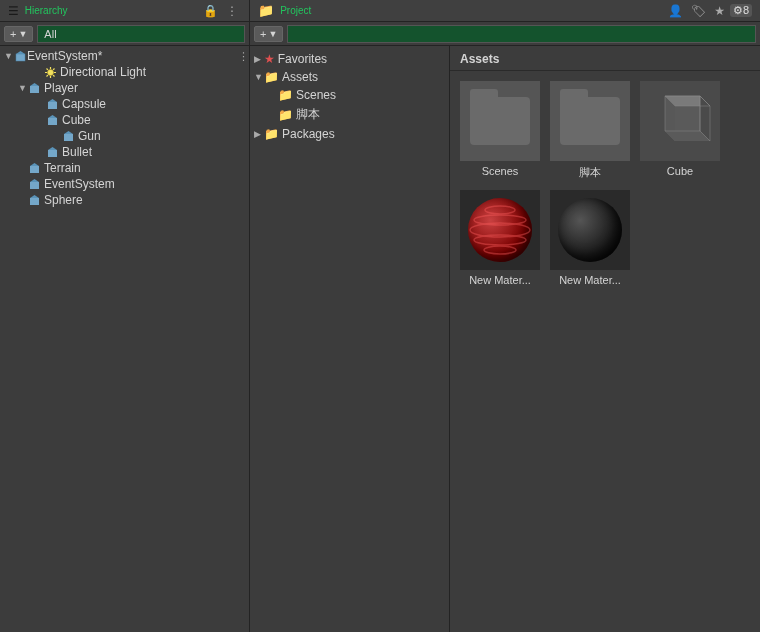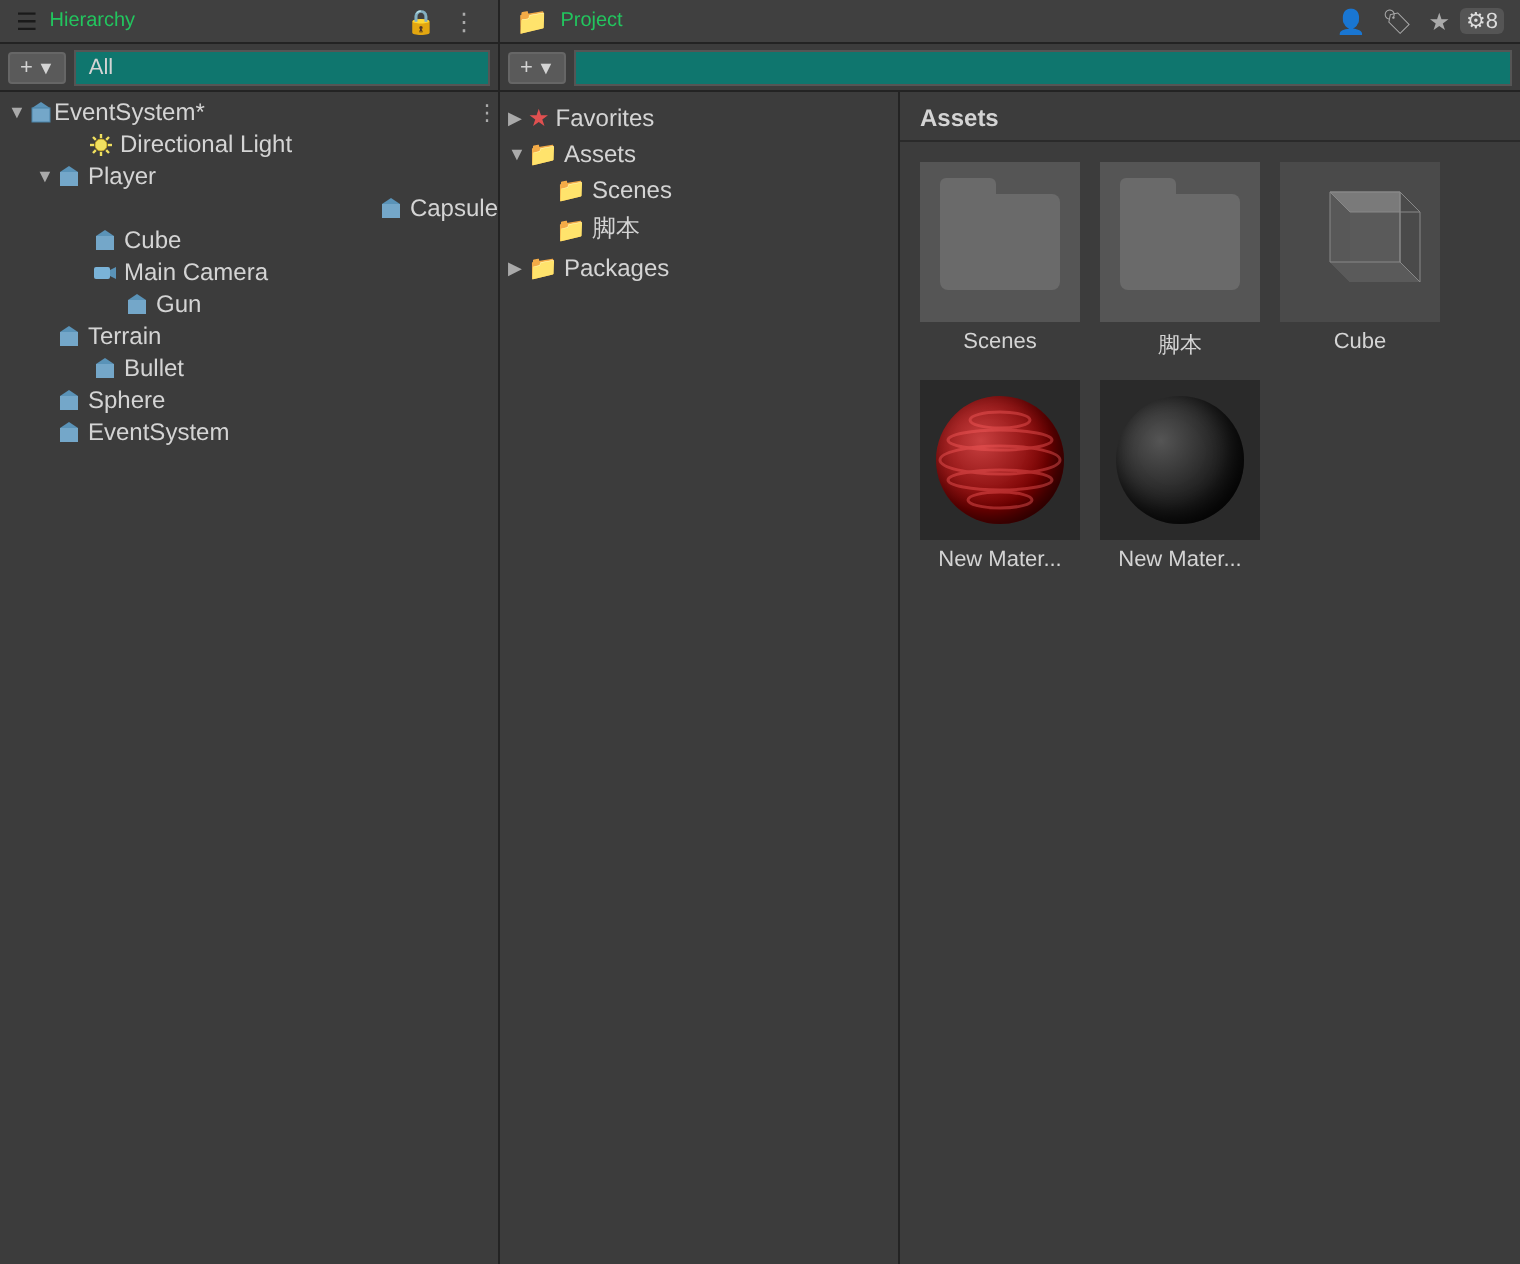--- a/index.html
+++ b/index.html
@@ -48,21 +48,21 @@
       cursor: pointer;
       font-size: 11px;
       display: flex;
       align-items: center;
       gap: 2px;
       border-radius: 2px;
     }
 
     .search-input {
       flex: 1;
-      background: #0f766e;
+      background: #14532d;
       border: 1px solid #555;
       color: #d4d4d4;
       padding: 2px 6px;
       font-size: 11px;
       height: 18px;
     }
 
     .hierarchy-content {
       flex: 1;
       overflow-y: auto;
@@ -294,90 +294,82 @@
 
       <div class="tree-item" style="padding-left:18px;">
         <span class="expand-arrow">▼</span>
         <svg class="go-cube-svg" style="margin-right:3px;" viewBox="0 0 13 13">
           <rect x="2" y="4" width="9" height="7" fill="#7ab3d8" opacity="0.9"></rect>
           <polygon points="2,4 6.5,1 11,4" fill="#5a93b8"></polygon>
         </svg>
         <span style="color:#d4d4d4; font-size:12px;">Player</span>
       </div>
 
-      <div class="tree-item" style="padding-left:24px;justify-content:flex-end;">
+      <div class="tree-item" style="padding-left:36px;">
         <span class="expand-arrow"> </span>
         <svg class="go-cube-svg" style="margin-right:3px;" viewBox="0 0 13 13">
           <rect x="2" y="4" width="9" height="7" fill="#7ab3d8" opacity="0.9"></rect>
           <polygon points="2,4 6.5,1 11,4" fill="#5a93b8"></polygon>
         </svg>
         <span style="color:#d4d4d4; font-size:12px;">Capsule</span>
       </div>
 
       <div class="tree-item" style="padding-left:36px;">
         <span class="expand-arrow"> </span>
         <svg class="go-cube-svg" style="margin-right:3px;" viewBox="0 0 13 13">
           <rect x="2" y="4" width="9" height="7" fill="#7ab3d8" opacity="0.9"></rect>
           <polygon points="2,4 6.5,1 11,4" fill="#5a93b8"></polygon>
         </svg>
         <span style="color:#d4d4d4; font-size:12px;">Cube</span>
       </div>
 
+
+      <div class="tree-item" style="padding-left:52px;">
+        <span class="expand-arrow"> </span>
+        <svg class="go-cube-svg" style="margin-right:3px;" viewBox="0 0 13 13">
+          <rect x="2" y="4" width="9" height="7" fill="#7ab3d8" opacity="0.9"></rect>
+          <polygon points="2,4 6.5,1 11,4" fill="#5a93b8"></polygon>
+        </svg>
+        <span style="color:#d4d4d4; font-size:12px;">Gun</span>
+      </div>
+
       <div class="tree-item" style="padding-left:36px;">
         <span class="expand-arrow"> </span>
-        <svg width="13" height="13" viewBox="0 0 13 13" style="margin-right:3px;">
-          <rect x="1" y="3.5" width="8" height="6" rx="1" fill="#7ab3d8"></rect>
-          <polygon points="9,5 12,3.5 12,9.5 9,8" fill="#5a93b8"></polygon>
-        </svg>
-        <span style="color:#d4d4d4; font-size:12px;">Main Camera</span>
-      </div>
-
-      <div class="tree-item" style="padding-left:52px;">
-        <span class="expand-arrow"> </span>
-        <svg class="go-cube-svg" style="margin-right:3px;" viewBox="0 0 13 13">
-          <rect x="2" y="4" width="9" height="7" fill="#7ab3d8" opacity="0.9"></rect>
-          <polygon points="2,4 6.5,1 11,4" fill="#5a93b8"></polygon>
-        </svg>
-        <span style="color:#d4d4d4; font-size:12px;">Gun</span>
+        <svg class="go-cube-svg" style="margin-right:3px;" viewBox="0 0 13 13">
+          <rect x="2" y="4" width="9" height="7" fill="#7ab3d8" opacity="0.9"></rect>
+          <polygon points="2,4 6.5,1 11,4" fill="#5a93b8"></polygon>
+        </svg>
+        <span style="color:#d4d4d4; font-size:12px;">Bullet</span>
       </div>
 
       <div class="tree-item" style="padding-left:18px;">
         <span class="expand-arrow"> </span>
         <svg class="go-cube-svg" style="margin-right:3px;" viewBox="0 0 13 13">
           <rect x="2" y="4" width="9" height="7" fill="#7ab3d8" opacity="0.9"></rect>
           <polygon points="2,4 6.5,1 11,4" fill="#5a93b8"></polygon>
         </svg>
         <span style="color:#d4d4d4; font-size:12px;">Terrain</span>
       </div>
 
-      <div class="tree-item" style="padding-left:36px;">
-        <span class="expand-arrow"> </span>
-        <svg class="go-cube-svg" style="margin-right:3px;" viewBox="0 0 13 13">
-          <rect x="2" y="4" width="9" height="7" fill="#7ab3d8" opacity="0.9"></rect>
-          <polygon points="2,4 6.5,1 11,4" fill="#5a93b8"></polygon>
-        </svg>
-        <span style="color:#d4d4d4; font-size:12px;">Bullet</span>
-      </div>
-
       <div class="tree-item" style="padding-left:18px;">
         <span class="expand-arrow"> </span>
         <svg class="go-cube-svg" style="margin-right:3px;" viewBox="0 0 13 13">
           <rect x="2" y="4" width="9" height="7" fill="#7ab3d8" opacity="0.9"></rect>
           <polygon points="2,4 6.5,1 11,4" fill="#5a93b8"></polygon>
         </svg>
+        <span style="color:#d4d4d4; font-size:12px;">EventSystem</span>
+      </div>
+
+      <div class="tree-item" style="padding-left:18px;">
+        <span class="expand-arrow"> </span>
+        <svg class="go-cube-svg" style="margin-right:3px;" viewBox="0 0 13 13">
+          <rect x="2" y="4" width="9" height="7" fill="#7ab3d8" opacity="0.9"></rect>
+          <polygon points="2,4 6.5,1 11,4" fill="#5a93b8"></polygon>
+        </svg>
         <span style="color:#d4d4d4; font-size:12px;">Sphere</span>
-      </div>
-
-      <div class="tree-item" style="padding-left:18px;">
-        <span class="expand-arrow"> </span>
-        <svg class="go-cube-svg" style="margin-right:3px;" viewBox="0 0 13 13">
-          <rect x="2" y="4" width="9" height="7" fill="#7ab3d8" opacity="0.9"></rect>
-          <polygon points="2,4 6.5,1 11,4" fill="#5a93b8"></polygon>
-        </svg>
-        <span style="color:#d4d4d4; font-size:12px;">EventSystem</span>
       </div>
 
     </div>
   </div>
 
   <div class="project-panel">
 
     <div class="panel-title-bar">
       <span style="font-size:13px;">📁</span>
       <span class="tab-label">Project</span>

